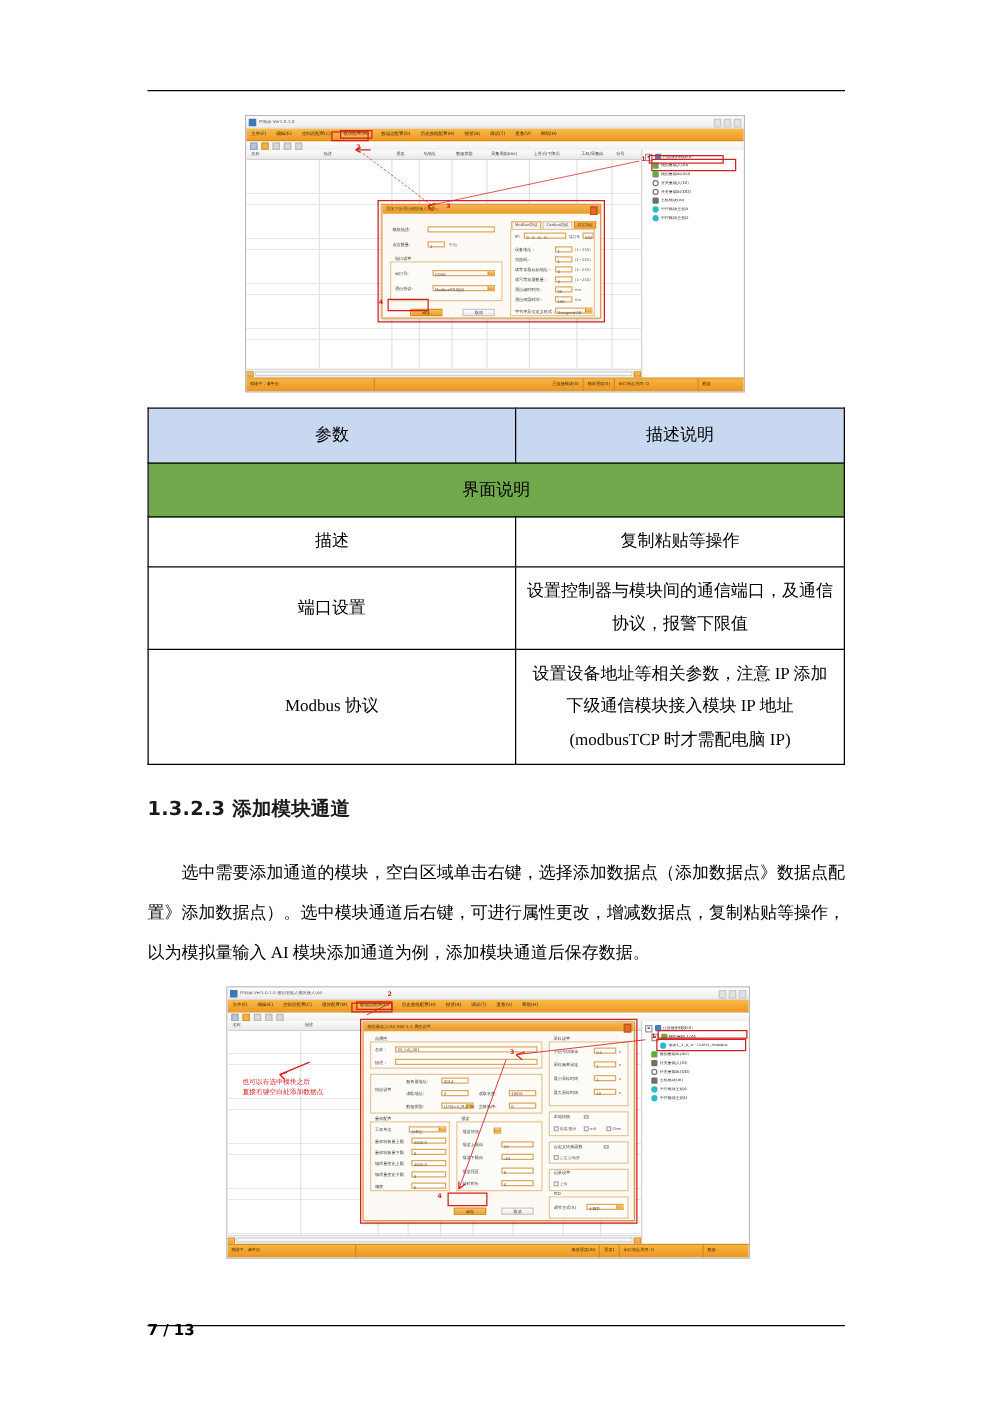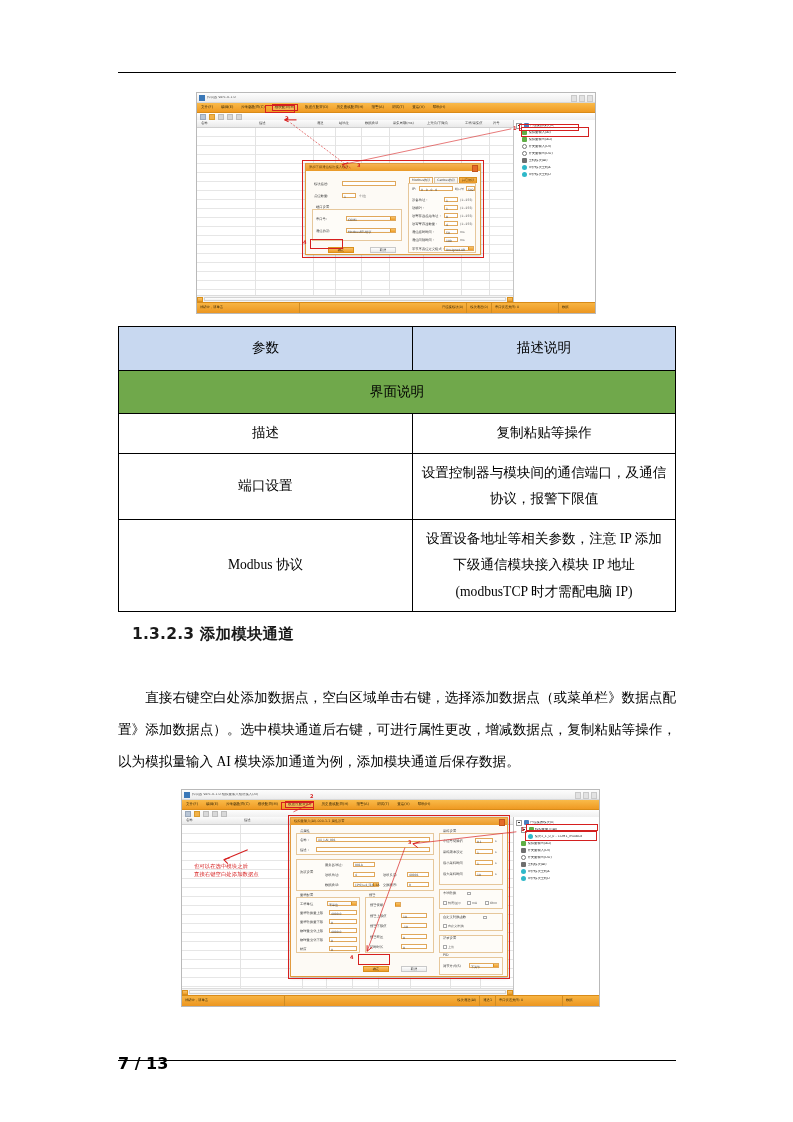--- a/index.html
+++ b/index.html
@@ -59,21 +59,21 @@
     white-space: nowrap;
     letter-spacing: 0.1px;
   }
   .footer-left .url {
     font-family: "DejaVu Sans", "Liberation Sans", sans-serif;
     font-size: 11px;
     margin-left: 4px;
   }
   .footer-right {
     font-family: "DejaVu Sans", "Liberation Sans", sans-serif;
-    font-size: 16px;
+    font-size: 12px;
     font-weight: bold;
     color: #000;
     margin-top: 35px;
   }
 
   
   .figure1 {
     position: absolute;
     left: 196px;
     top: 92px;
@@ -772,23 +772,23 @@
         <td>设置控制器与模块间的通信端口，及通信协议，报警下限值</td>
       </tr>
       <tr>
         <td class="c1">Modbus 协议</td>
         <td>设置设备地址等相关参数，注意 IP 添加下级通信模块接入模块 IP 地址(modbusTCP 时才需配电脑 IP)</td>
       </tr>
     </tbody>
   </table>
 
 
-  <div class="h3" style="top:624px;margin-left:14px;">1.3.2.3 添加模块通道</div>
-
-  <div class="para indent" style="top:682px;">直接右键空白处添加数据点，空白区域单击右键，选择添加数据点（或菜单栏》数据点配置》添加数据点）。选中模块通道后右键，可进行属性更改，增减数据点，复制粘贴等操作，以为模拟量输入 AI 模块添加通道为例，添加模块通道后保存数据。</div>
+  <div class="h3" style="top:637px;">1.3.2.3 添加模块通道</div>
+
+  <div class="para indent" style="top:682px;">选中需要添加通道的模块，空白区域单击右键，选择添加数据点（添加数据点》数据点配置》添加数据点）。选中模块通道后右键，可进行属性更改，增减数据点，复制粘贴等操作，以为模拟量输入 AI 模块添加通道为例，添加模块通道后保存数据。</div>
 
   <div class="figure2">
     <div class="appwin">
 
       <div class="titlebar">
         <span class="tb-icon"></span>
         <span class="tb-text">控制器 Ver1.0.1.0 模拟量输入模块接入(AI)</span>
         <span class="tb-btns">
           <span></span>
           <span></span>

